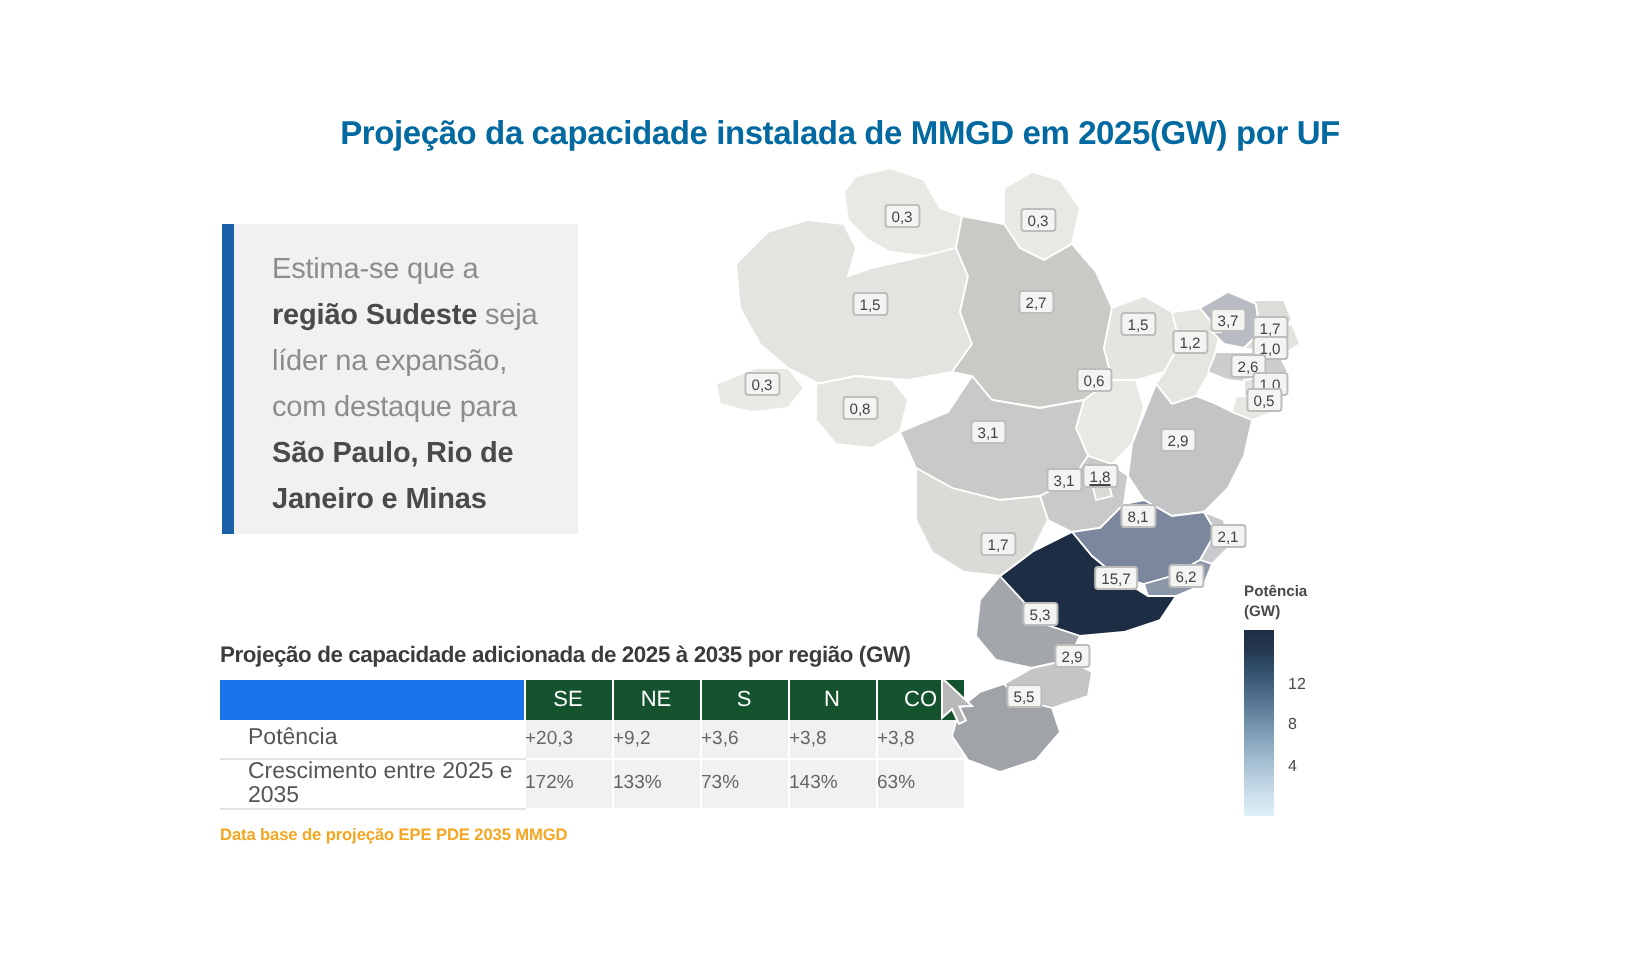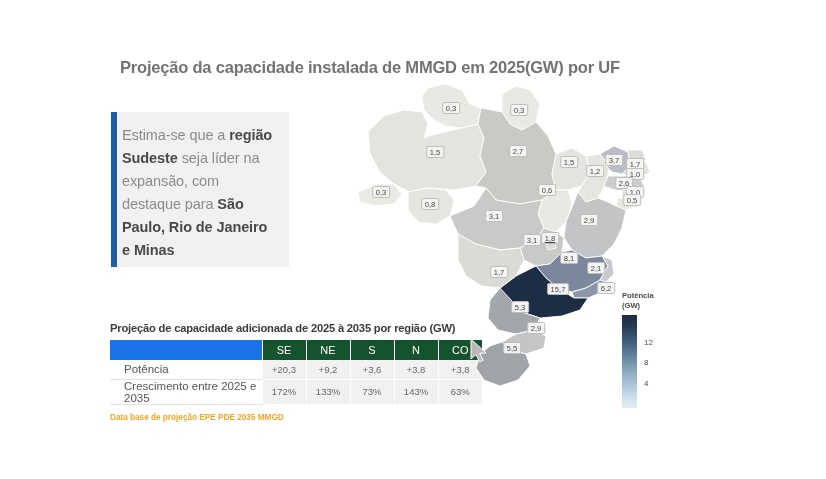--- a/index.html
+++ b/index.html
@@ -11,33 +11,34 @@
   }
   #root { position: relative; width: 826px; height: 479px; }
 
   
   .title {
     position: absolute;
     left: 120px; top: 58px;
     width: 600px;
     font-size: 16.5px;
     font-weight: bold;
-    color: #737373;
+    color: #0369a1;
     letter-spacing: -0.2px;
     white-space: nowrap;
+    text-align: center;
   }
 
   
   .callout {
     position: absolute;
     left: 111px; top: 112px;
     width: 178px; height: 155px;
     background: #f0f1f0;
     border-left: 6px solid #1a5fa8;
-    padding: 12px 14px 0 5px;
+    padding: 12px 14px 0 19px;
   }
   .callout p {
     font-size: 14.5px;
     line-height: 23px;
     color: #8c8c8c;
     letter-spacing: -0.1px;
   }
   .callout b { color: #4a4a4a; font-weight: bold; }
 
   
@@ -59,21 +60,20 @@
     height: 20px;
     text-align: center;
     border-right: 1px solid #ffffff;
   }
   thead th.lbl { background: #1a73e8; border-right: 1px solid #ffffff; }
   thead th:last-child { border-right: none; }
   tbody td {
     background: #f1f1f1;
     font-size: 9.5px;
     color: #666666;
-    text-align: center;
     height: 19px;
     border-right: 1px solid #ffffff;
     border-bottom: 1px solid #ffffff;
   }
   tbody td:last-child { border-right: none; }
   tbody td.rowlbl {
     background: #ffffff;
     text-align: left;
     padding-left: 14px;
     font-size: 11.5px;
@@ -225,22 +225,22 @@
         <div class="val-label" style="left: 285px; top: 94px;">1,0</div>
         <div class="val-label" style="left: 274px; top: 103px;">2,6</div>
         <div class="val-label" style="left: 285px; top: 112px;">1,0</div>
         <div class="val-label" style="left: 282px; top: 120px;">0,5</div>
         <div class="val-label" style="left: 197px; top: 110px;">0,6</div>
         <div class="val-label" style="left: 239px; top: 140px;">2,9</div>
         <div class="val-label" style="left: 144px; top: 136px;">3,1</div>
         <div class="val-label" style="left: 182px; top: 160px;">3,1</div>
         <div class="val-label" style="left: 200px; top: 158px; text-decoration: underline;">1,8</div>
         <div class="val-label" style="left: 219px; top: 178px;">8,1</div>
-        <div class="val-label" style="left: 246px; top: 188px;">2,1</div>
-        <div class="val-label" style="left: 256px; top: 208px;">6,2</div>
+        <div class="val-label" style="left: 264px; top: 188px;">2,1</div>
+        <div class="val-label" style="left: 243px; top: 208px;">6,2</div>
         <div class="val-label" style="left: 192px; top: 209px; margin-left: 16px;">15,7</div>
         <div class="val-label" style="left: 149px; top: 192px;">1,7</div>
         <div class="val-label" style="left: 170px; top: 227px;">5,3</div>
         <div class="val-label" style="left: 186px; top: 248px;">2,9</div>
         <div class="val-label" style="left: 162px; top: 268px;">5,5</div>
       </div>
   </div>
 
   <div class="legend">
     <div class="legend-title">

